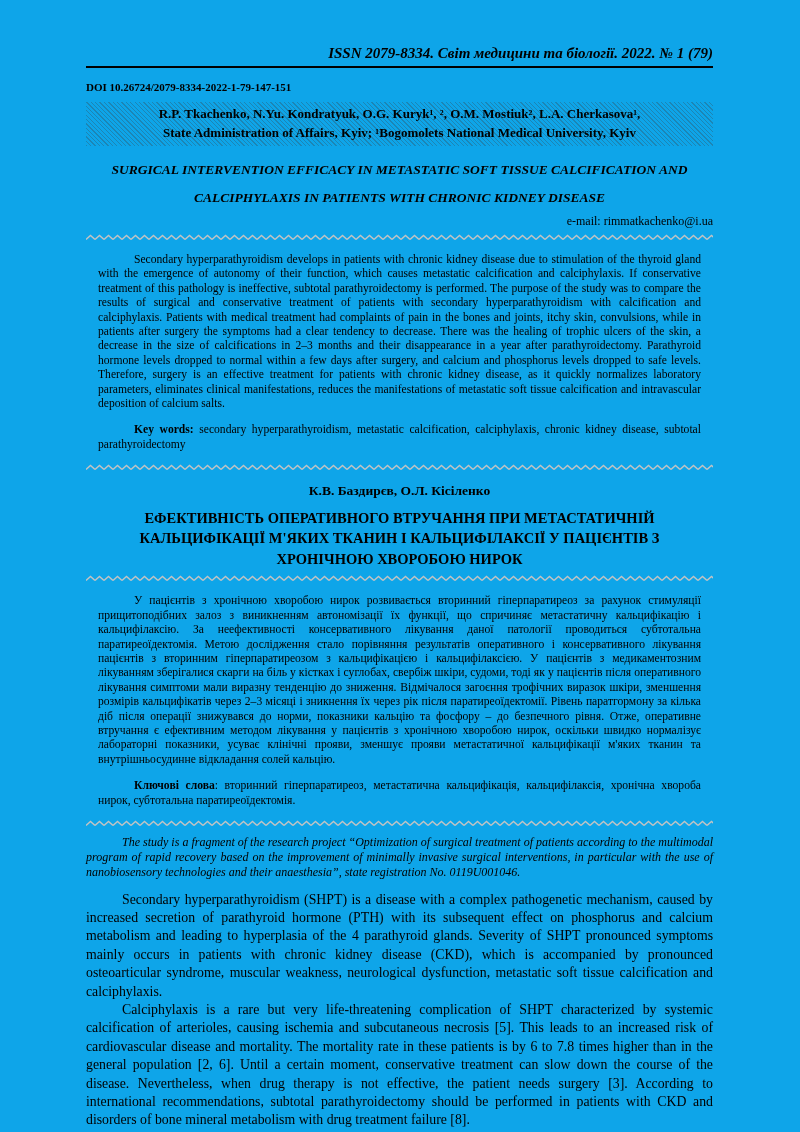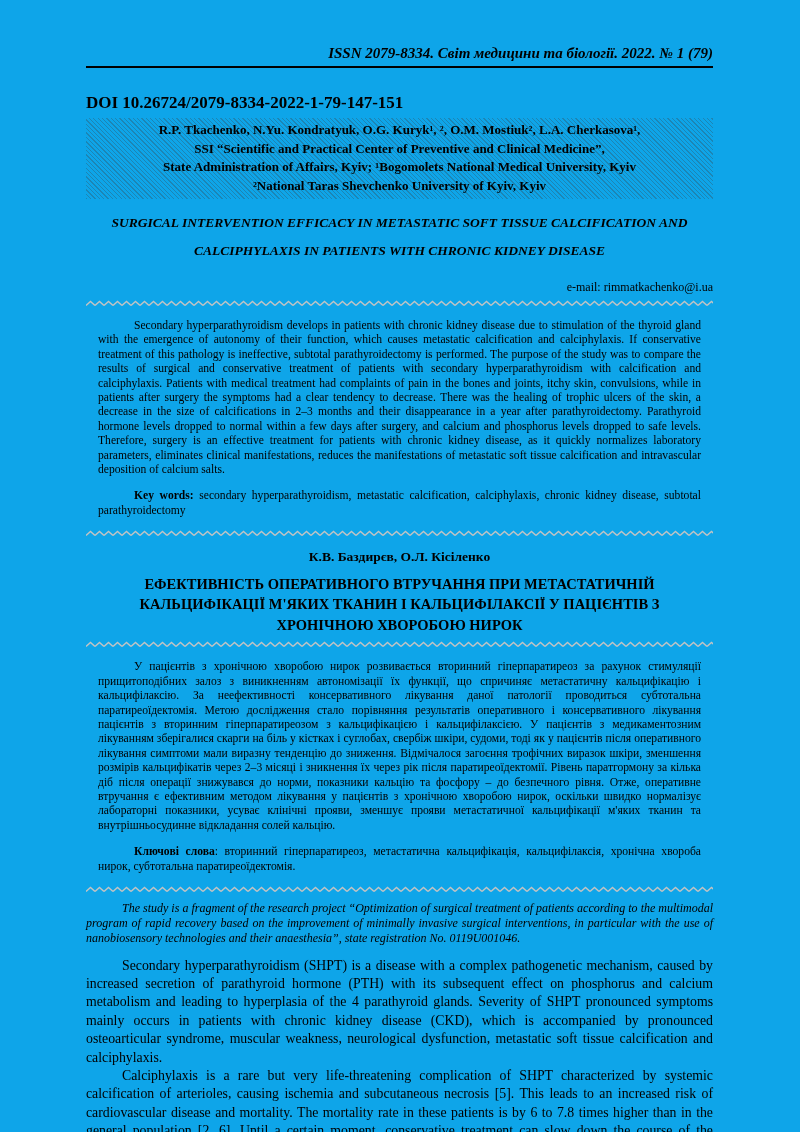--- a/index.html
+++ b/index.html
@@ -4,31 +4,31 @@
 <style>
   html,body{margin:0;padding:0;background:#ffffff;}
   .page{
     width:800px;height:1132px;background:#0ea5e9;box-sizing:border-box;
     padding:44px 87px 0 86px;position:relative;overflow:hidden;
     font-family:"Liberation Serif", serif;color:#000;
   }
   
   .issn-line{font-size:15px;font-weight:bold;font-style:italic;text-align:right;line-height:18px;}
   .header-rule{border-bottom:2.5px solid #000;margin-top:4px;}
-  .doi-line{font-size:17px;font-weight:bold;margin-top:27px;line-height:16px;}
+  .doi-line{font-size:11px;font-weight:bold;margin-top:11px;line-height:16px;}
   .udc-line{font-size:13.5px;font-weight:bold;line-height:16px;}
   
   .authors-hatch{
     margin-top:7px;padding:3px 6px 4px 6px;
     background:repeating-linear-gradient(45deg, rgba(60,60,60,0.30) 0px, rgba(60,60,60,0.30) 0.9px, rgba(255,255,255,0) 0.9px, rgba(255,255,255,0) 3.1px);
   }
   .authors-hatch .a-line{font-size:13px;font-weight:bold;text-align:center;line-height:18.5px;}
   
   .title-en{font-size:13.5px;font-weight:bold;text-align:center;line-height:28px;max-width:600px;margin:10px auto 0 auto;font-style:italic;}
-  .email-line{font-size:12px;text-align:right;margin-top:15px;line-height:14px;}
+  .email-line{font-size:12px;text-align:right;margin-top:2px;line-height:14px;}
   
   .zigzag{display:block;margin:6px 0 5px 0;}
   
   .abstract p{margin:12px;font-size:11.6px;line-height:14.4px;text-align:justify;}
   .indent{text-indent:36px;}
   
   .authors-ua{margin-top:10px;}
   .authors-ua .a-line{font-size:13.5px;font-weight:bold;text-align:center;line-height:19.5px;}
   .title-ua{font-size:14.5px;font-weight:bold;text-align:center;line-height:20.5px;max-width:580px;margin:7px auto 0 auto;}
   
@@ -50,23 +50,21 @@
 
 <div class="page">
 
   <div class="issn-line">ISSN 2079-8334. Світ медицини та біології. 2022. № 1 (79)</div>
   <div class="header-rule"></div>
 
   <div class="doi-line">DOI 10.26724/2079-8334-2022-1-79-147-151</div>
 
   <div class="authors-hatch">
     <div class="a-line">R.P. Tkachenko, N.Yu. Kondratyuk, O.G. Kuryk¹, ², O.M. Mostiuk², L.A. Cherkasova¹,</div>
-    <div class="a-line">SSI “Scientific and Practical Center of Preventive and Clinical Medicine”,</div>
     <div class="a-line">State Administration of Affairs, Kyiv; ¹Bogomolets National Medical University, Kyiv</div>
-    <div class="a-line">²National Taras Shevchenko University of Kyiv, Kyiv</div>
   </div>
 
   <h1 class="title-en">SURGICAL INTERVENTION EFFICACY IN METASTATIC SOFT TISSUE CALCIFICATION AND CALCIPHYLAXIS IN PATIENTS WITH CHRONIC KIDNEY DISEASE</h1>
 
   <div class="email-line">e-mail: rimmatkachenko@i.ua</div>
 
   <svg class="zigzag" width="627" height="7">
       <rect x="0" y="0" width="627" height="7" fill="url(#zzpat)"></rect>
     </svg>
 

